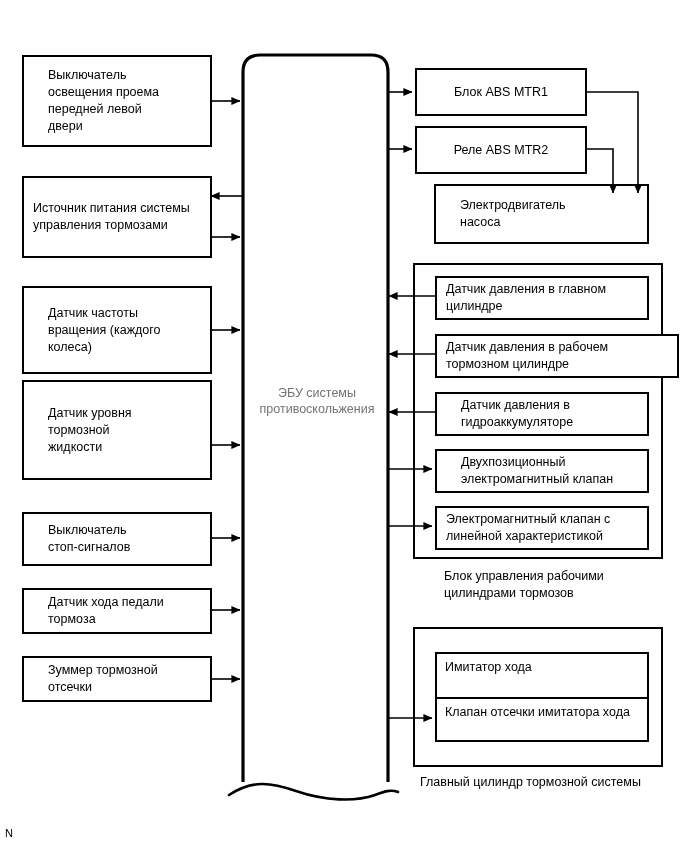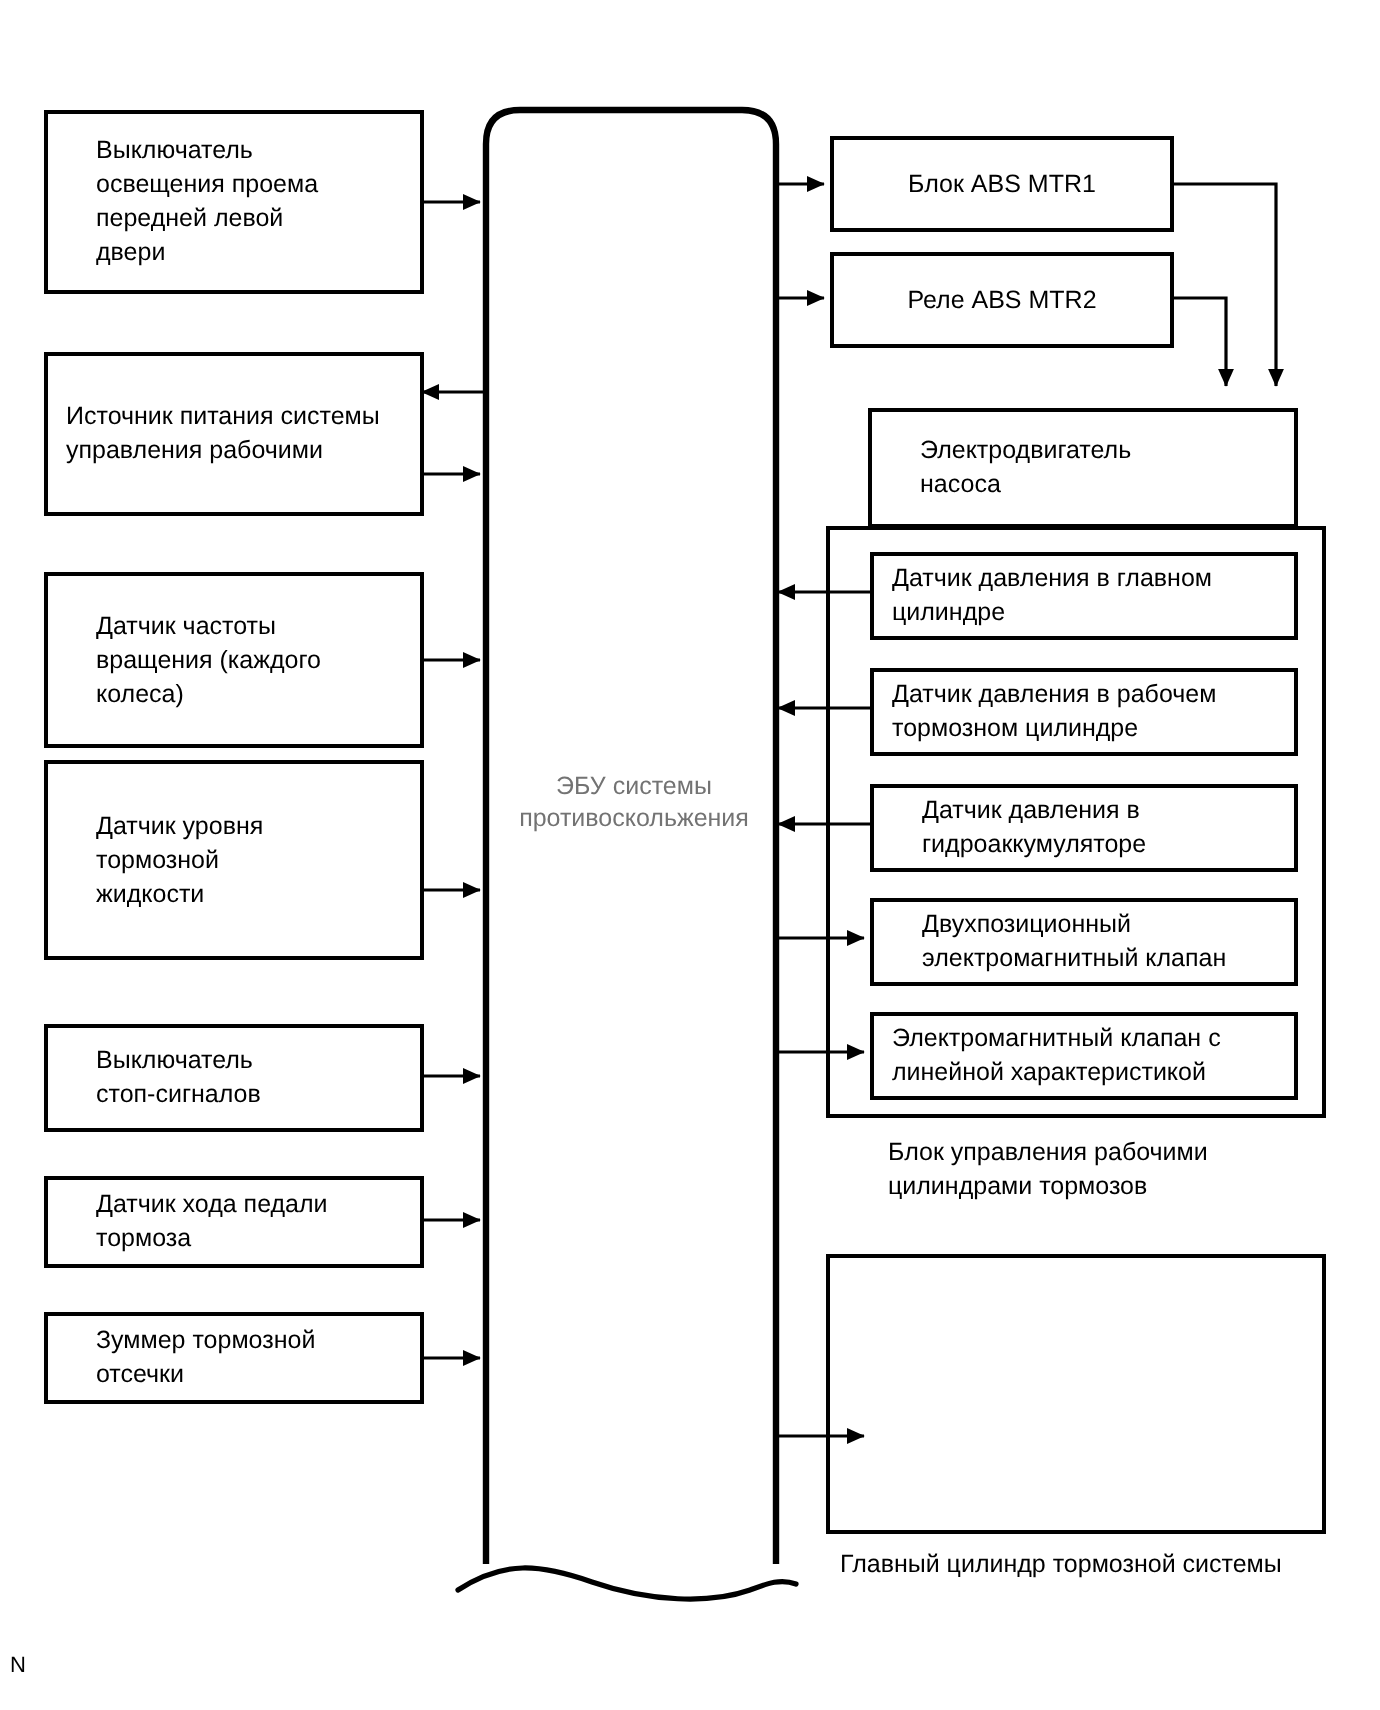--- a/index.html
+++ b/index.html
@@ -93,21 +93,21 @@
 
   <div class="box pad-ind" style="left:22px; top:55px; width:190px; height:92px;">
     <span class="txt">Выключатель
 освещения проема
 передней левой
 двери</span>
   </div>
 
   <div class="box pad-left" style="left:22px; top:176px; width:190px; height:82px;">
     <span class="txt">Источник питания системы
-управления рабочими</span>
+управления тормозами</span>
   </div>
 
   <div class="box pad-ind" style="left:22px; top:286px; width:190px; height:88px;">
     <span class="txt">Датчик частоты
 вращения (каждого
 колеса)</span>
   </div>
 
   <div class="box pad-ind" style="left:22px; top:380px; width:190px; height:100px;">
     <span class="txt">Датчик уровня
@@ -134,33 +134,33 @@
 противоскольжения</div>
 
   <div class="box center" style="left:415px; top:68px; width:172px; height:48px;">
     <span class="txt">Блок ABS MTR1</span>
   </div>
 
   <div class="box center" style="left:415px; top:126px; width:172px; height:48px;">
     <span class="txt">Реле ABS MTR2</span>
   </div>
 
-  <div class="box pad-ind" style="left:434px; top:204px; width:215px; height:60px;">
+  <div class="box pad-ind" style="left:434px; top:184px; width:215px; height:60px;">
     <span class="txt">Электродвигатель
 насоса</span>
   </div>
 
   <div class="group" style="left:413px; top:263px; width:250px; height:296px;"></div>
 
   <div class="box pad-left" style="left:435px; top:276px; width:214px; height:44px;">
     <span class="txt">Датчик давления в главном
 цилиндре</span>
   </div>
 
-  <div class="box pad-left" style="left:435px; top:334px; width:214px; height:44px;">
+  <div class="box pad-left" style="left:435px; top:334px; width:244px; height:44px;">
     <span class="txt">Датчик давления в рабочем
 тормозном цилиндре</span>
   </div>
 
   <div class="box pad-ind" style="left:435px; top:392px; width:214px; height:44px;">
     <span class="txt">Датчик давления в
 гидроаккумуляторе</span>
   </div>
 
   <div class="box pad-left" style="left:435px; top:506px; width:214px; height:44px;">
@@ -171,20 +171,28 @@
   <div class="box pad-ind" style="left:435px; top:449px; width:214px; height:44px;">
     <span class="txt">Двухпозиционный
 электромагнитный клапан</span>
   </div>
 
   <div class="caption" style="left:444px; top:568px; width:230px;">Блок управления рабочими
 цилиндрами тормозов</div>
 
   <div class="group" style="left:413px; top:627px; width:250px; height:140px;"></div>
 
+  <div class="split-box" style="left:435px; top:652px; width:214px; height:90px;">
+    <div class="split-cell">
+      <span>Имитатор хода</span>
+    </div>
+    <div class="split-cell divider">
+      <span>Клапан отсечки имитатора хода</span>
+    </div>
+  </div>
 
   <div class="caption" style="left:420px; top:774px; width:270px;">Главный цилиндр тормозной системы</div>
 
   <svg id="svg-layer" viewBox="0 0 690 855">
     <defs>
       <marker id="arrowhead" markerWidth="9" markerHeight="8" refX="8.6" refY="4" orient="auto" markerUnits="userSpaceOnUse">
         <path d="M0,0 L9,4 L0,8 Z" fill="#000000"></path>
       </marker>
     </defs>
 

